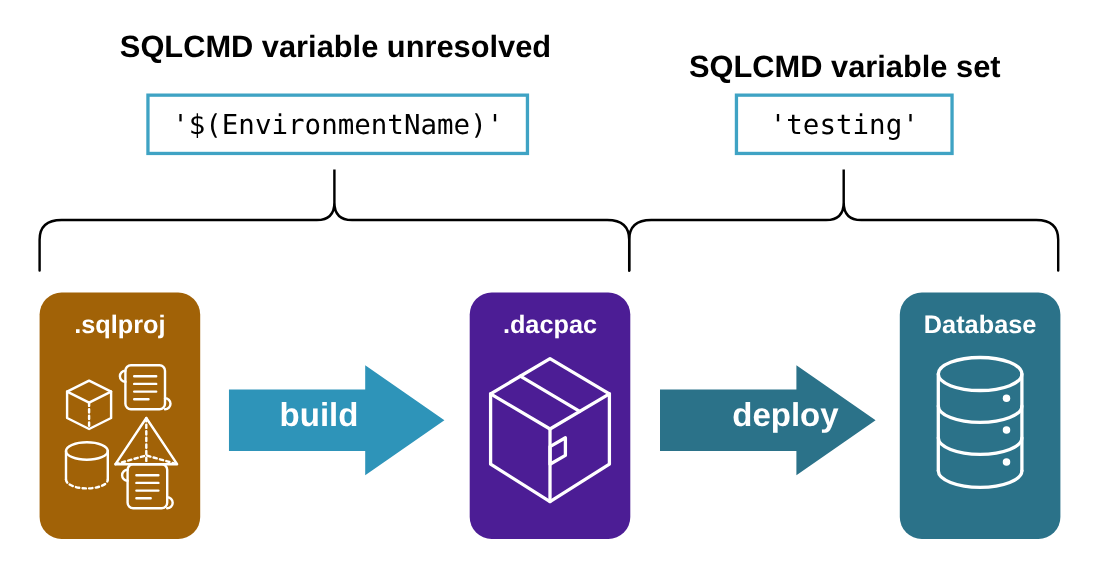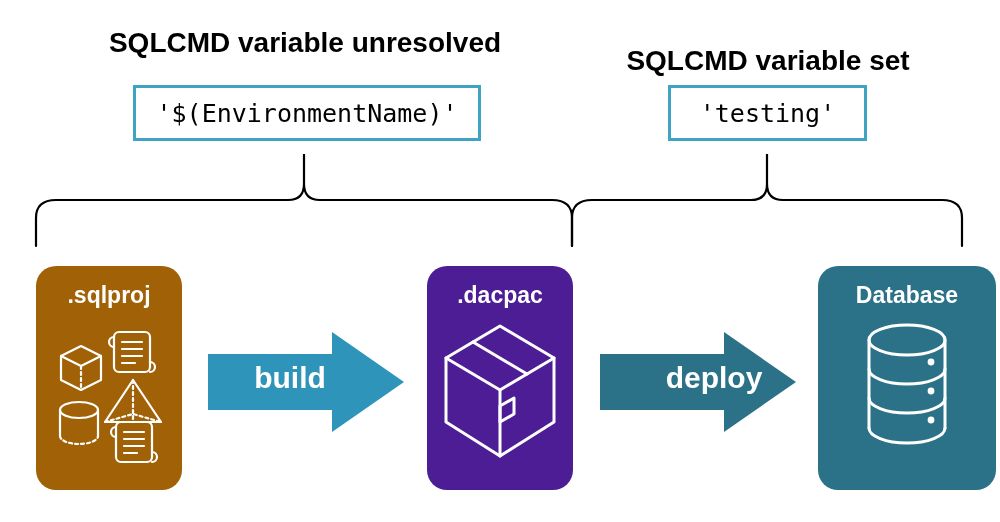--- a/index.html
+++ b/index.html
@@ -92,21 +92,21 @@
     align-items: center;
     justify-content: center;
   }
   #entity-sqlproj {
     left: 36px; width: 146px; background: #a16207;
   }
   #entity-dacpac {
     left: 427px; width: 146px; background: #4c1d95;
   }
   #entity-database {
-    left: 818px; width: 146px; background: #2b7289; padding-left: 32px;
+    left: 818px; width: 146px; background: #2b7289;
   }
 
   
   .arrow {
     position: absolute;
     top: 330px;
   }
   #arrow-build  { left: 208px; }
   #arrow-deploy { left: 600px; }
   .arrow-label {

